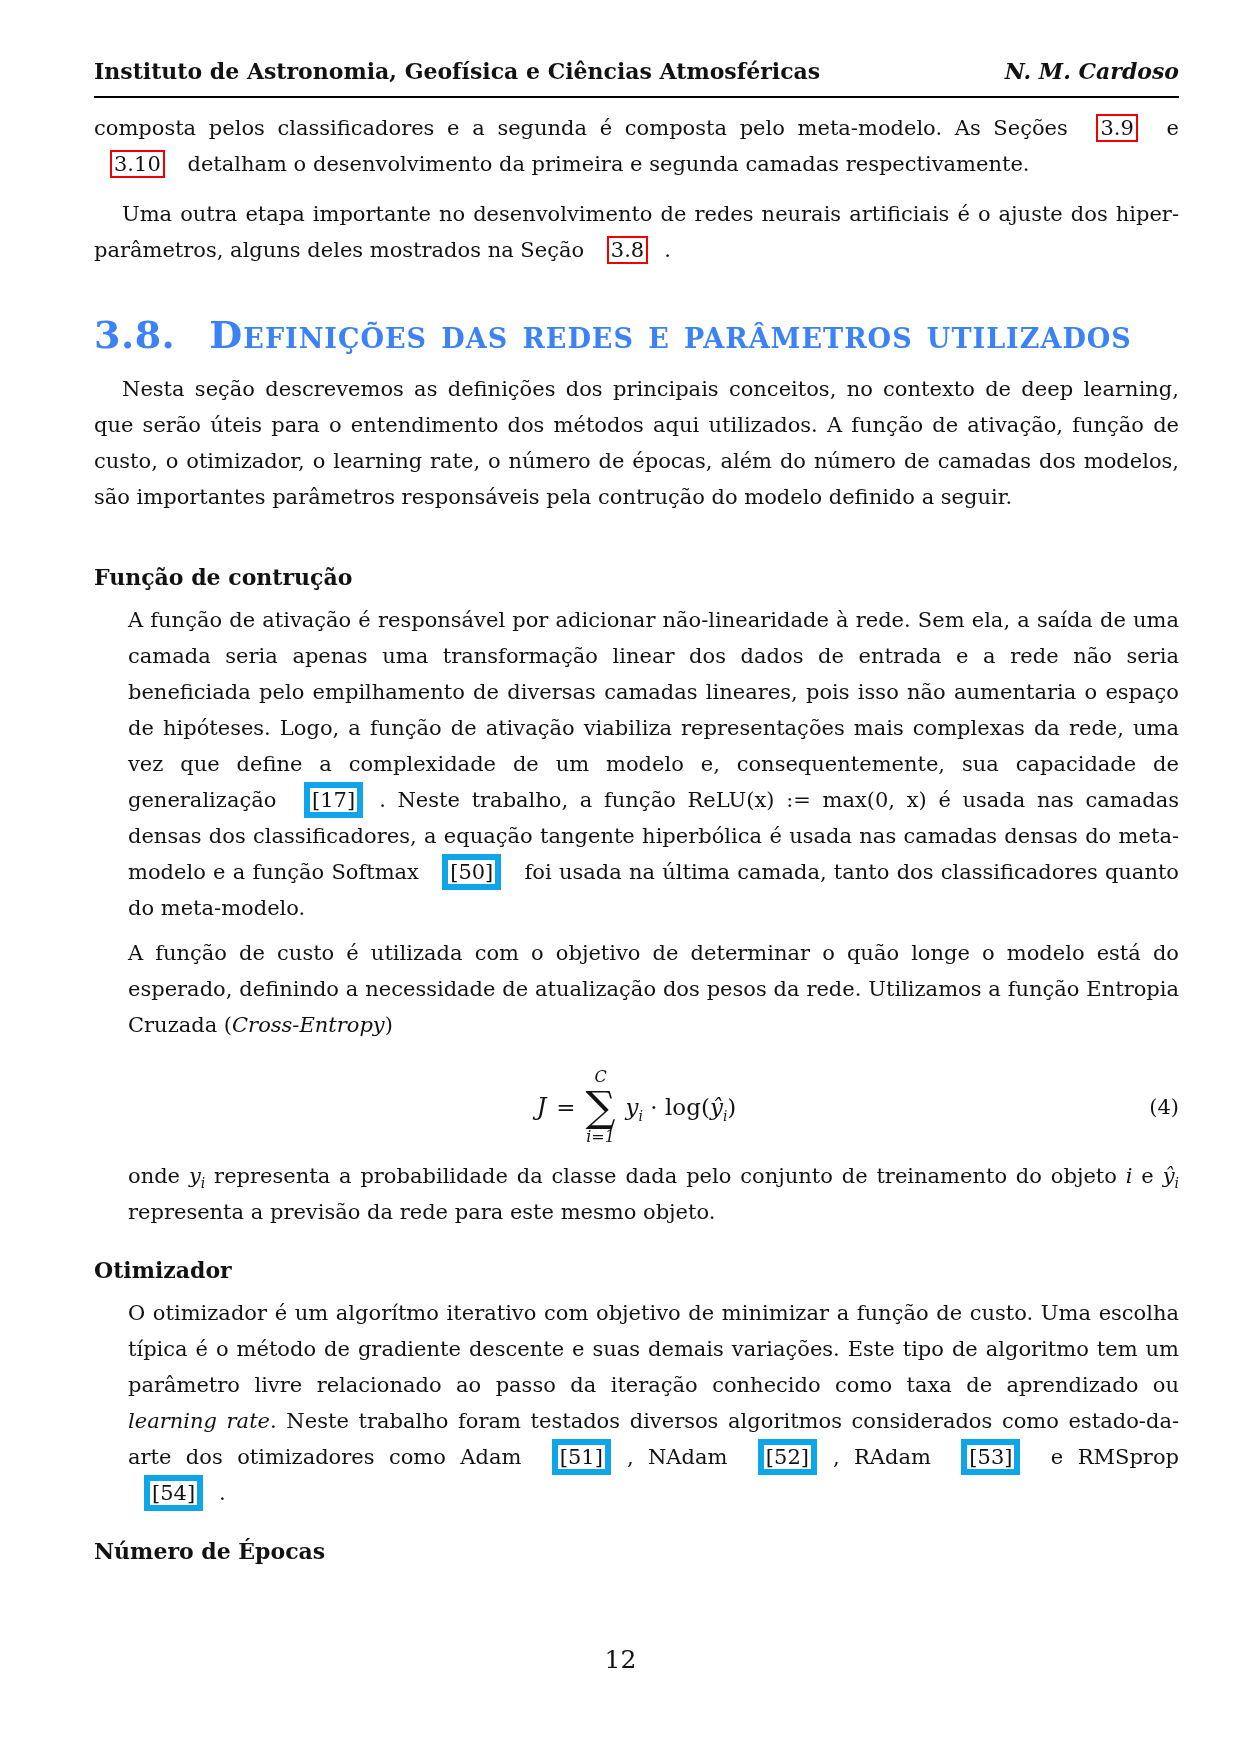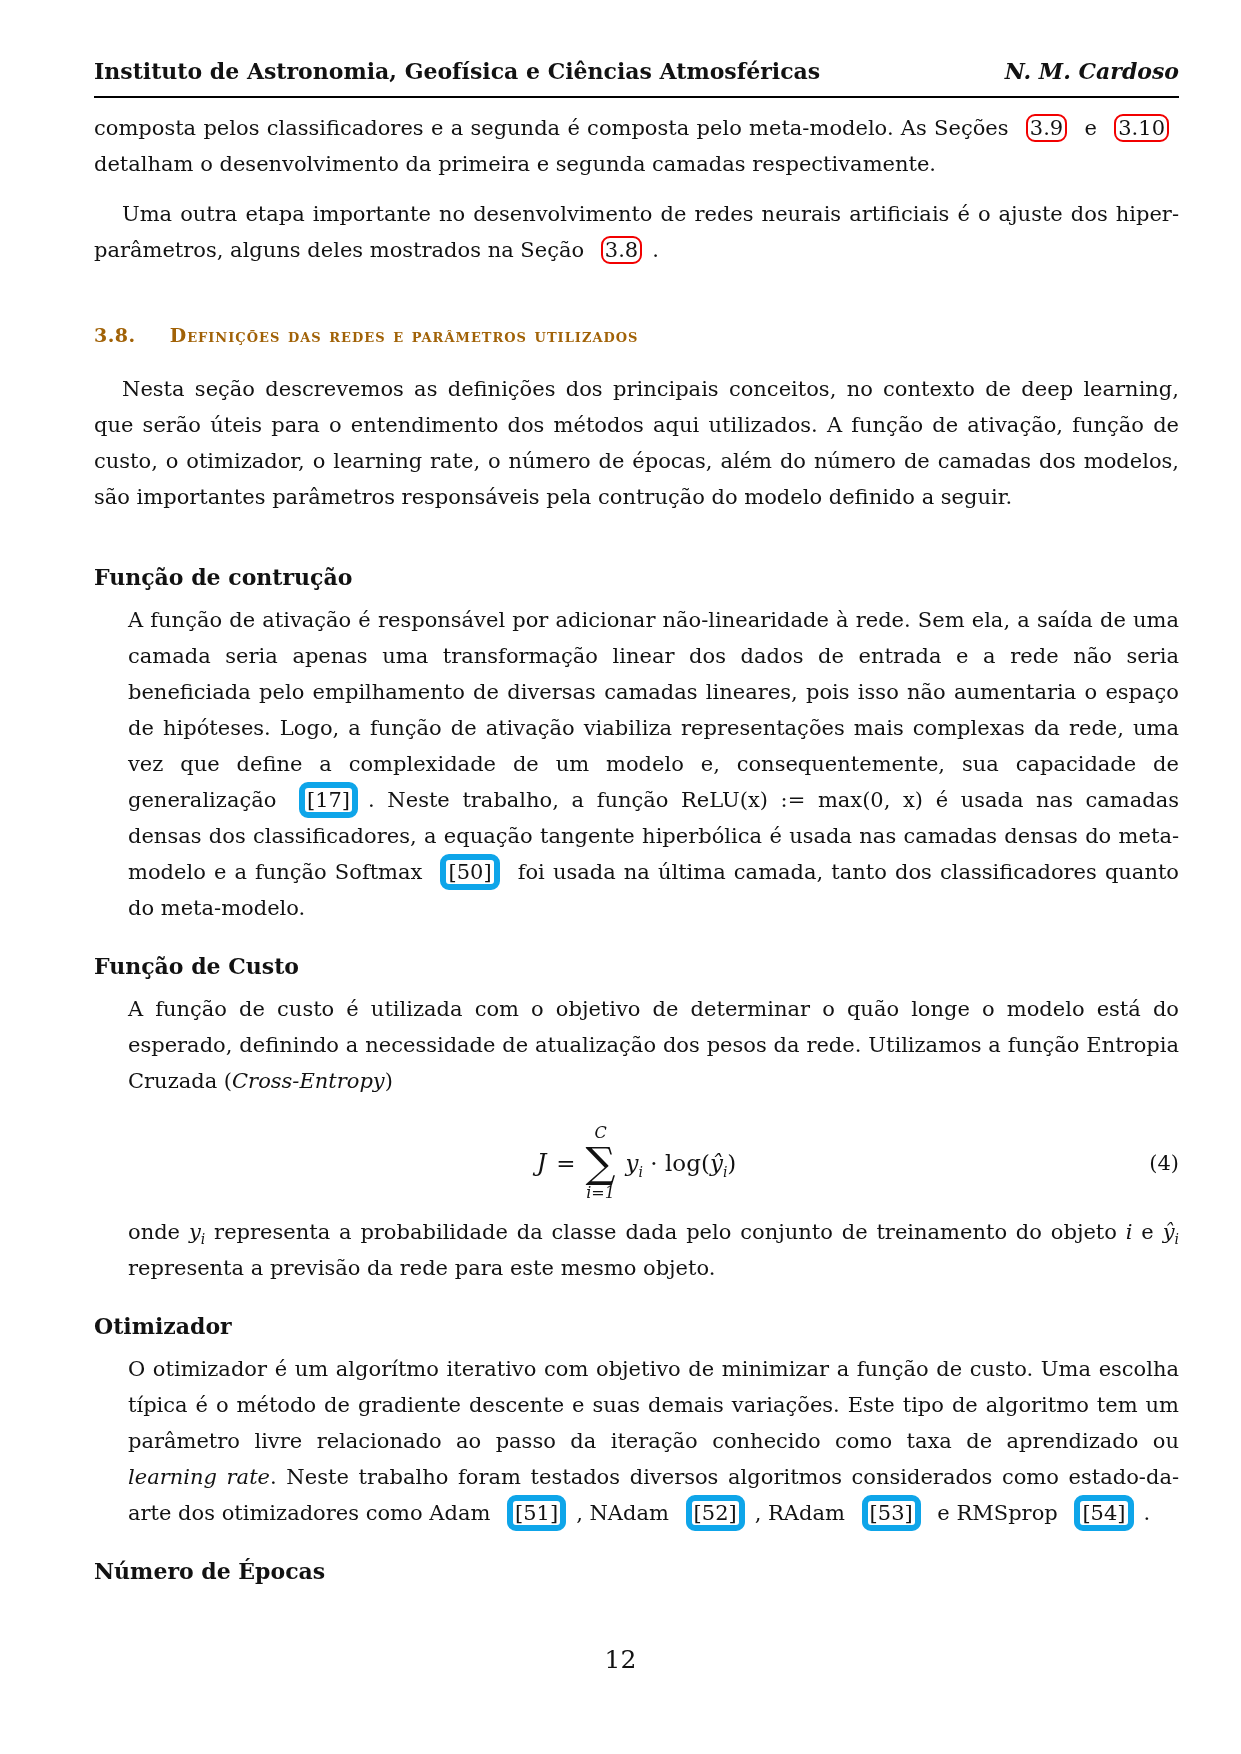--- a/index.html
+++ b/index.html
@@ -18,32 +18,32 @@
 
   p.para {
     font-size:21px; line-height:36px; text-align:justify;
   }
   p.p1 { margin-top:12px; }
   p.indent { text-indent:28px; }
   p.p2 { margin-top:14px; }
   p.p3 { margin-top:15px; }
 
   .section-h {
-    margin-top:46px; color:#a16207; font-weight:bold;
-    font-size:19px; line-height:42px; letter-spacing:0.5px;
+    margin-top:46px; color:#3b82f6; font-weight:bold;
+    font-size:38px; line-height:42px; letter-spacing:0.5px;
     display:flex; gap:34px; align-items:flex-end;
   }
   .section-h .title { font-variant:small-caps; letter-spacing:1px; }
 
   .subhead { margin-top:46px; font-weight:bold; font-size:22px; line-height:32px; }
   .subhead.tight { margin-top:24px; }
 
   p.block { margin-left:34px; margin-top:9px; }
 
-  .linkbox { padding:0 2px; margin:0 10px; line-height:1;border-radius:9px; }
+  .linkbox { padding:0 2px; margin:0 16px; line-height:1; }
   .linkbox.ref  { border:2px solid #f20000; }
   .linkbox.cite { border:6px solid #0ea5e9; }
 
   .math { font-style:italic; }
   .math sub, sub { font-size:14px; line-height:0; }
 
   .eq-row {
     position:relative; margin-top:22px; margin-bottom:4px;
     display:flex; justify-content:center; align-items:center;
     min-height:84px; font-size:23px;
@@ -80,21 +80,20 @@
   <div class="section-h">
     <span class="num">3.8.</span>
     <span class="title">Definições das redes e parâmetros utilizados</span>
   </div>
 
   <p class="para indent p3">Nesta seção descrevemos as definições dos principais conceitos, no contexto de deep learning, que serão úteis para o entendimento dos métodos aqui utilizados. A função de ativação, função de custo, o otimizador, o learning rate, o número de épocas, além do número de camadas dos modelos, são importantes parâmetros responsáveis pela contrução do modelo definido a seguir.</p>
 
   <div class="subhead">Função de contrução</div>
   <p class="para block">A função de ativação é responsável por adicionar não-linearidade à rede. Sem ela, a saída de uma camada seria apenas uma transformação linear dos dados de entrada e a rede não seria beneficiada pelo empilhamento de diversas camadas lineares, pois isso não aumentaria o espaço de hipóteses. Logo, a função de ativação viabiliza representações mais complexas da rede, uma vez que define a complexidade de um modelo e, consequentemente, sua capacidade de generalização <span class="linkbox cite">[17]</span>. Neste trabalho, a função ReLU(x) := max(0, x) é usada nas camadas densas dos classificadores, a equação tangente hiperbólica é usada nas camadas densas do meta-modelo e a função Softmax <span class="linkbox cite">[50]</span> foi usada na última camada, tanto dos classificadores quanto do meta-modelo.</p>
 
-  <div class="subhead tight">Função de Custo</div>
   <p class="para block">A função de custo é utilizada com o objetivo de determinar o quão longe o modelo está do esperado, definindo a necessidade de atualização dos pesos da rede. Utilizamos a função Entropia Cruzada (<em>Cross-Entropy</em>)</p>
 
   <div class="eq-row">
     <div class="eq-center">
       <span class="eq-lhs">J</span>
       <span class="eq-eq">=</span>
       <span class="eq-sum">
         <span class="eq-upper">C</span>
         <span class="eq-sigma">∑</span>
         <span class="eq-lower">i=1</span>

